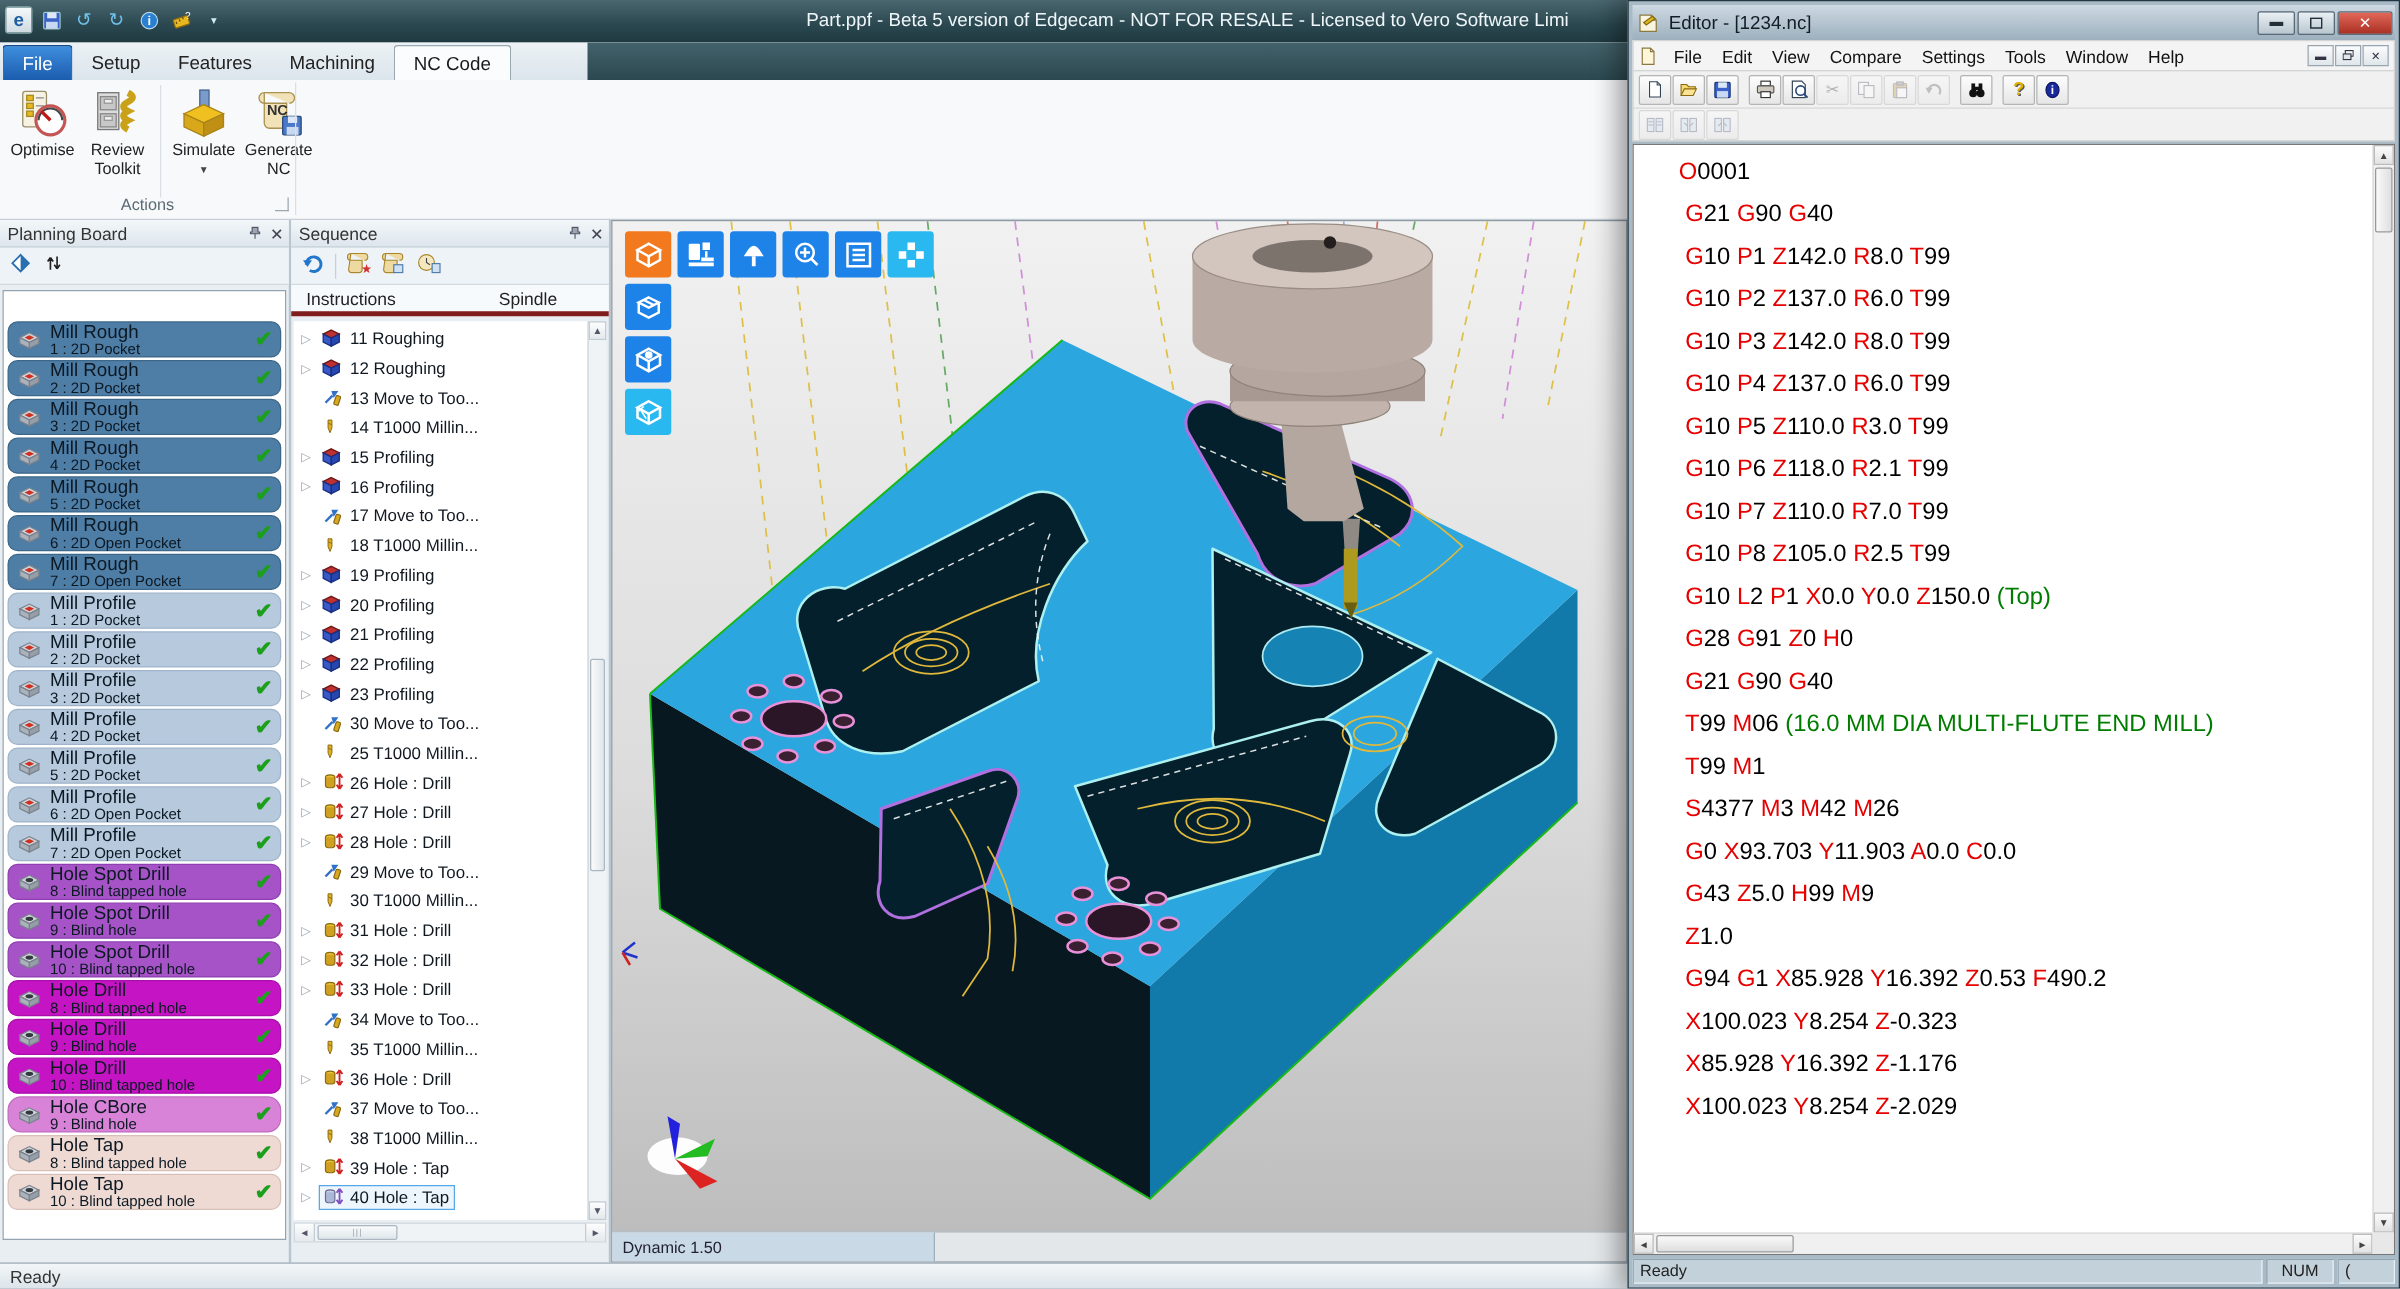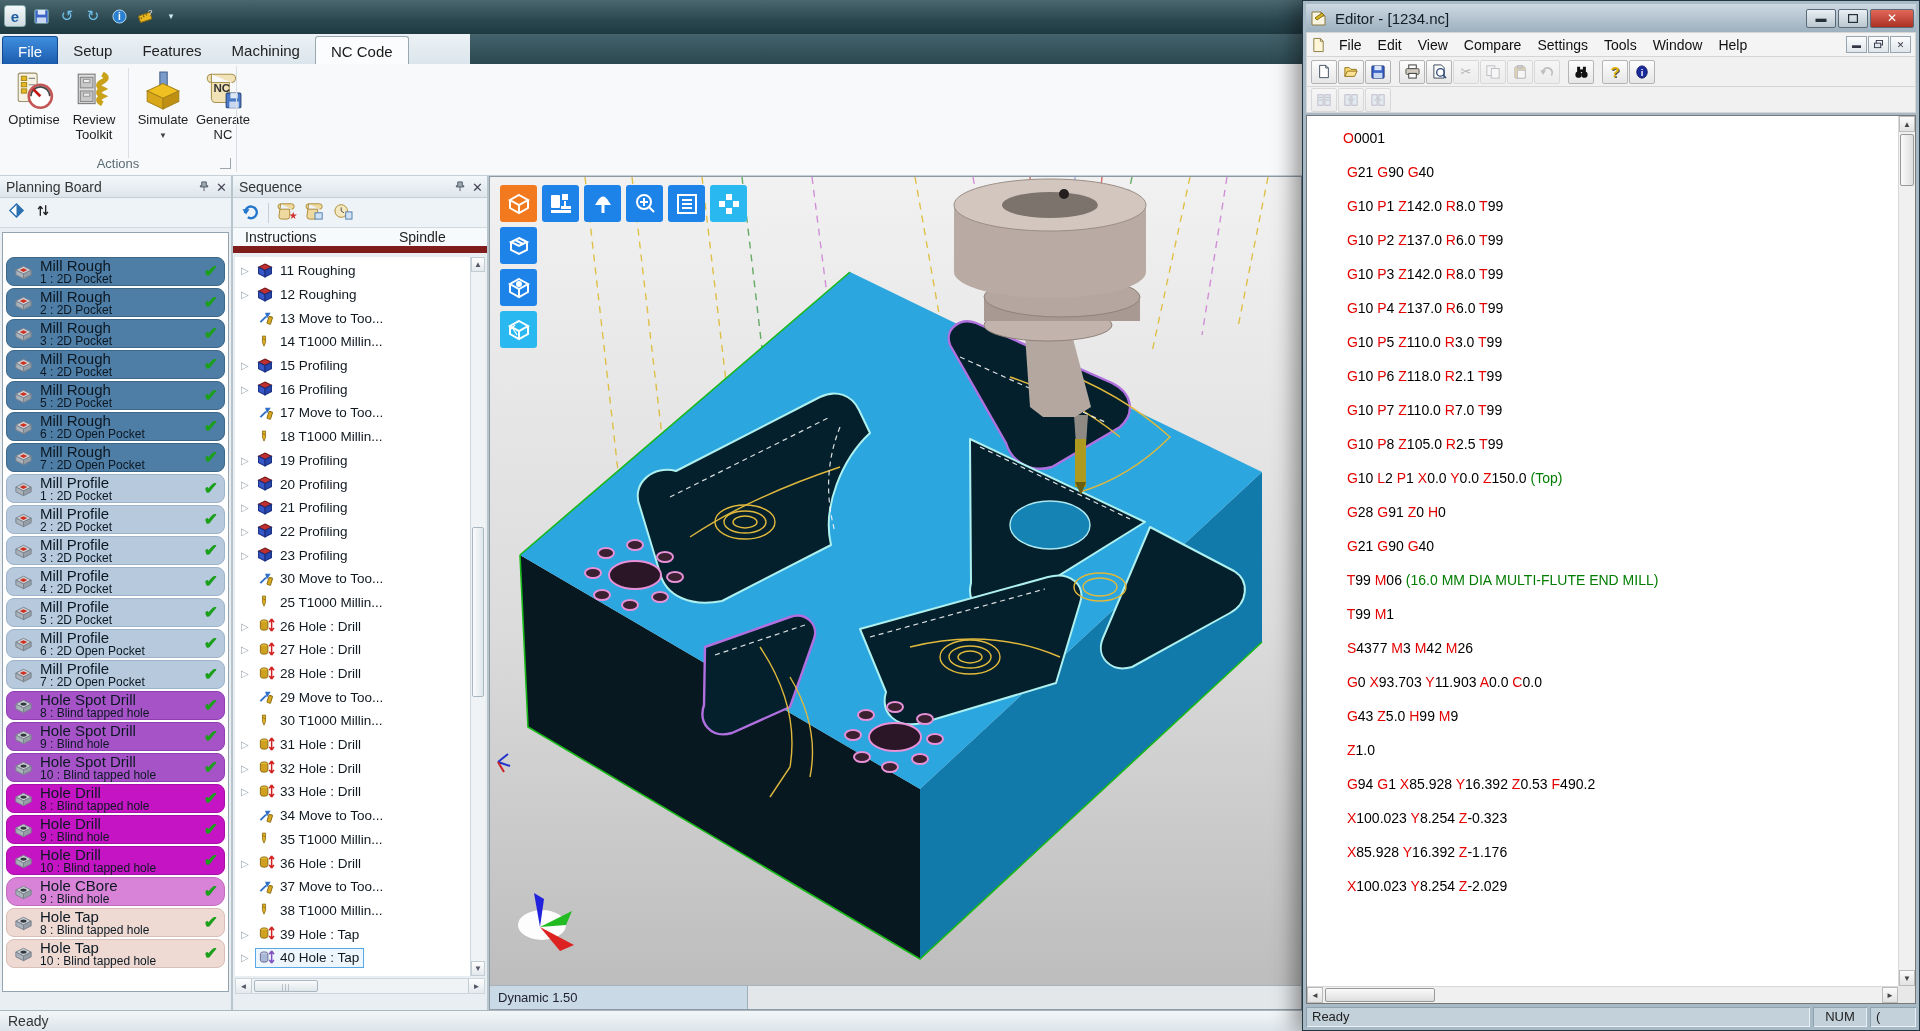--- a/index.html
+++ b/index.html
@@ -58,21 +58,21 @@
   .k-spot{background:#a653c8;border-color:#8f3fb0;}
   .k-drill{background:#c414c4;border-color:#a80fa8;}
   .k-cbore{background:#d883d8;border-color:#bf6cbf;border-radius:11px;}
   .k-tap{background:#eedad3;border-color:#d8bfb8;}
   .pitem .ptxt{margin-left:6px;display:flex;flex-direction:column;}
   .pitem .t1{font-size:15px;line-height:15px;color:#0c1822;}
   .pitem .t2{font-size:12px;line-height:12px;color:#0c1822;}
   .pitem .chk{margin-left:auto;color:#1ca01c;font-size:17px;font-weight:bold;}
 
   .sequence{left:233px;width:254px;}
-  .scols{height:25px;background:#f7fafc;border-bottom:7px solid #7f1d1d;display:flex;align-items:center;
+  .scols{height:25px;background:#f7fafc;border-bottom:4px solid #7f1d1d;display:flex;align-items:center;
     font-size:14px;color:#222;padding-left:12px;gap:24px;}
   .scols .c2{margin-left:auto;width:88px;}
   .slist{position:absolute;left:2px;top:81px;right:17px;bottom:34px;background:#fff;overflow:hidden;padding-top:2px;}
   .srow{height:23.7px;display:flex;align-items:center;font-size:13.5px;color:#101820;padding-left:6px;white-space:nowrap;}
   .srow .exp{width:14px;color:#9aa4ae;font-size:10px;}
   .cellbox{display:inline-flex;align-items:center;padding:1px 4px 1px 1px;border:1px solid transparent;}
   .cellbox.sel{border-color:#58a8e8;background:#eef6fd;}
   .sicon{width:19px;height:16px;margin-right:4px;display:inline-flex;}
   .vscroll{position:absolute;right:2px;top:81px;width:15px;bottom:34px;background:#f0f3f6;border-left:1px solid #cdd6dc;}
   .varrow{height:15px;display:flex;align-items:center;justify-content:center;font-size:8px;color:#556;
@@ -124,21 +124,21 @@
   .mdi{width:21px;height:17px;border:1px solid #9aa6af;background:linear-gradient(#fbfcfd,#dfe6ea);
     display:flex;align-items:center;justify-content:center;font-size:9px;color:#334;}
   .ed-toolbar{height:30px;background:#f1f1f1;border:1px solid #d5d5d5;border-top:none;display:flex;align-items:center;padding:2px 4px;}
   .ed-toolbar2{height:26px;background:#f1f1f1;border:1px solid #d5d5d5;border-top:none;display:flex;align-items:center;padding:2px 4px;}
   .tbtn{width:26px;height:24px;border:1px solid #b5b5b5;background:linear-gradient(#fdfdfd,#e6e6e6);
     display:flex;align-items:center;justify-content:center;margin-right:1px;border-radius:2px;}
   .tbtn.disabled{opacity:.4;}
   .tsep{width:7px;}
   .ed-codewrap{flex:1;position:relative;background:#fff;border:1px solid #787878;margin-top:2px;}
   .ed-code{position:absolute;left:0;top:0;right:17px;bottom:17px;overflow:hidden;padding:5px 0 0 36px;}
-  .cl{white-space:pre;font-size:14px;line-height:34px;}
+  .cl{white-space:pre;font-size:19px;line-height:34px;}
   .cl .r{color:#e60000;}
   .cl .k{color:#000;}
   .cl .g{color:#007d00;}
   .evs{position:absolute;right:0;top:0;bottom:17px;width:17px;background:#f0f0f0;border-left:1px solid #d8d8d8;}
   .evs .sa{position:absolute;left:0;right:0;height:16px;display:flex;align-items:center;justify-content:center;
     font-size:8px;color:#444;background:linear-gradient(#fbfbfb,#e2e2e2);border:1px solid #bbb;}
   .evs .sa.b{bottom:0;}
   .evs .th{position:absolute;left:1px;right:1px;top:18px;height:52px;background:linear-gradient(90deg,#fafafa,#dedede);
     border:1px solid #999;border-radius:2px;}
   .ehs{position:absolute;left:0;right:17px;bottom:0;height:17px;background:#f0f0f0;border-top:1px solid #d8d8d8;display:flex;}
@@ -178,20 +178,21 @@
       </span>
       <span class="qicon">
         <svg width="16" height="16" viewBox="0 0 16 16">
             <rect x="2" y="6" width="12" height="7" rx="1" fill="#e8b820" stroke="#8a6a10" transform="rotate(-18 8 9)"></rect>
             <path d="M4,8 v2 M7,7 v2 M10,6 v2" stroke="#6a4f08" transform="rotate(-18 8 9)"></path>
             <text x="11" y="7" font-size="8" fill="#fff">?</text>
           </svg>
       </span>
       <span class="qicon" style="font-size:9px;">▾</span>
     </div>
+    <div class="app-title">Part.ppf - Beta 5 version of Edgecam - NOT FOR RESALE - Licensed to Vero Software Limi</div>
   </div>
 
   <div class="tabstrip">
     <div class="tabstrip-dark"></div>
     <div class="tabs" id="tabs">
         <span class="tab tab-file">File</span>
         <span class="tab">Setup</span>
         <span class="tab">Features</span>
         <span class="tab">Machining</span>
         <span class="tab tab-active">NC Code</span>

